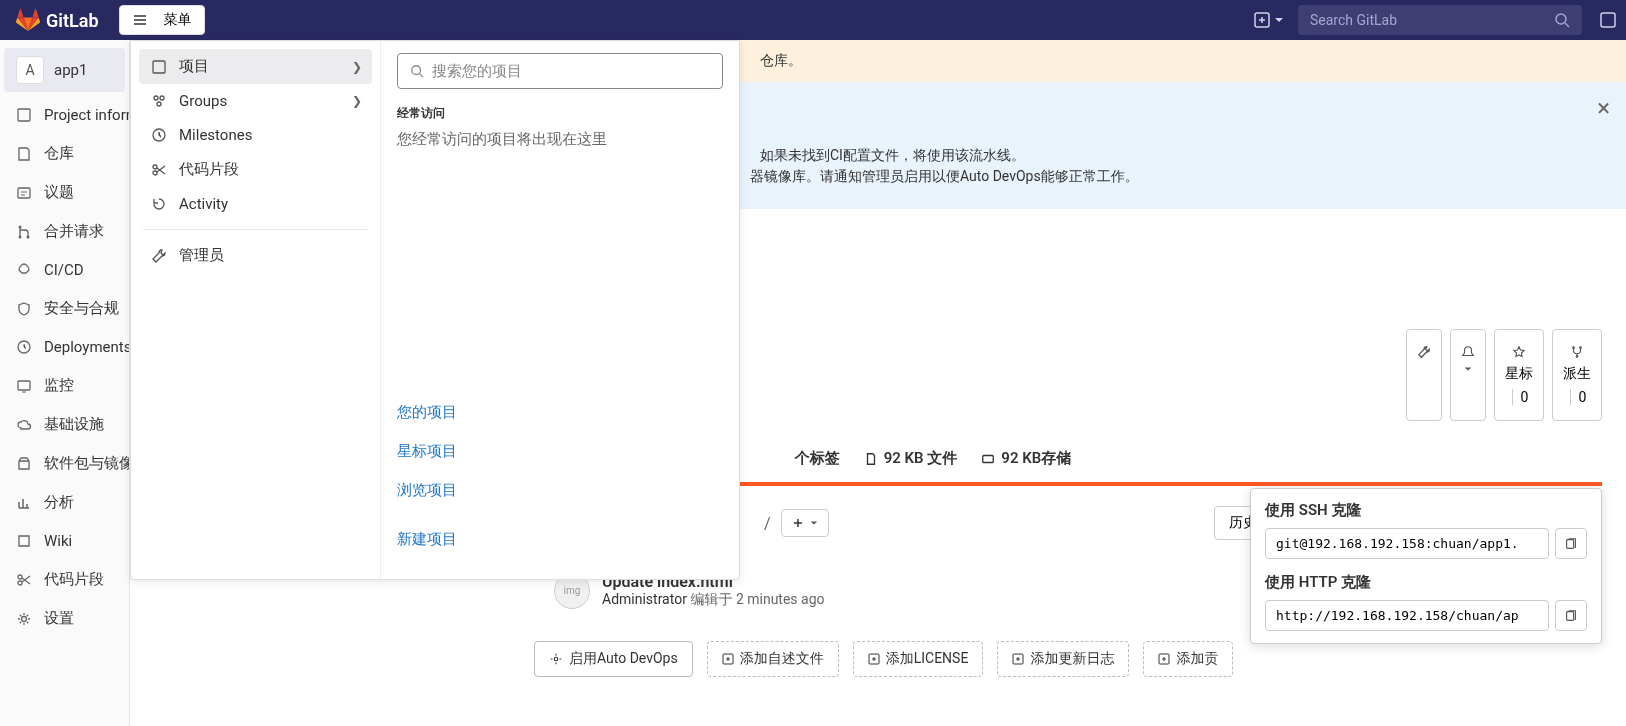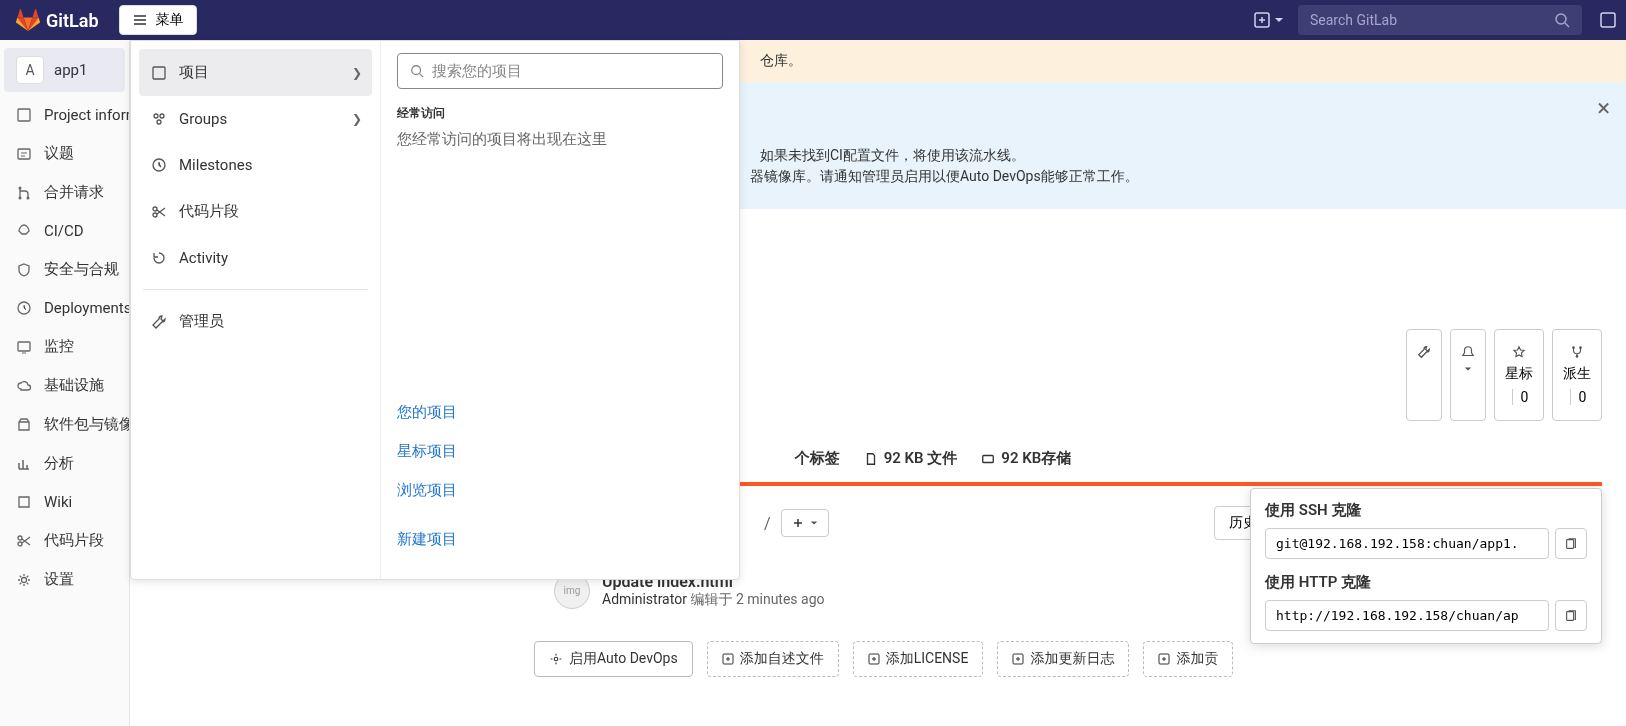--- a/index.html
+++ b/index.html
@@ -3,41 +3,41 @@
 <meta charset="utf-8">
 <style>
 * { margin: 0; padding: 0; box-sizing: border-box; font-family: -apple-system, BlinkMacSystemFont, "Segoe UI", Roboto, sans-serif; }
 body { background: #fff; width: 1626px; height: 726px; overflow: hidden; position: relative; }
 
 
 .header { background: #292961; height: 40px; display: flex; align-items: center; padding: 0 8px; color: #fff; }
 .logo { display: flex; align-items: center; gap: 6px; padding: 0 8px; }
 .logo-icon { width: 24px; height: 24px; }
 .logo-text { font-weight: 600; font-size: 18px; color: #fff; }
-.menu-btn { background: #fff; border: 1px solid #ddd; border-radius: 4px; padding: 5px 12px; margin-left: 12px; display: flex; align-items: center; gap: 8px; font-size: 14px; cursor: pointer; }
+.menu-btn { background: #fff; border: 1px solid #ddd; border-radius: 4px; padding: 5px 12px; margin-left: 12px; display: flex; align-items: center; gap: 16px; font-size: 14px; cursor: pointer; }
 .header-spacer { flex: 1; }
 .header-right { display: flex; align-items: center; gap: 8px; }
 .plus-btn { display: flex; align-items: center; gap: 4px; padding: 4px 6px; border-radius: 4px; cursor: pointer; color: #d1d1f0; }
 .search-box { background: #3e3e74; border: none; border-radius: 4px; padding: 7px 12px; width: 284px; color: #fff; font-size: 14px; display: flex; align-items: center; gap: 8px; }
 .search-box input { background: transparent; border: none; color: #a5a5d0; flex: 1; outline: none; font-size: 14px; }
 .search-box input::placeholder { color: #a5a5d0; }
 .search-icon { color: #a5a5d0; }
 
 
 .sidebar { position: absolute; left: 0; top: 40px; width: 130px; height: calc(100% - 40px); background: #fafafa; border-right: 1px solid #e5e5e5; padding-top: 4px; overflow: hidden; }
 .sidebar-project { display: flex; align-items: center; gap: 10px; padding: 8px 12px; margin: 4px; background: #e9e9f2; border-radius: 4px; }
 .proj-avatar { width: 28px; height: 28px; background: #fff; border: 1px solid #ddd; border-radius: 4px; display: flex; align-items: center; justify-content: center; font-size: 14px; color: #555; }
 .proj-name { font-size: 15px; color: #333; }
 .sidebar-item { display: flex; align-items: center; gap: 12px; padding: 10px 16px; font-size: 15px; color: #333; cursor: pointer; white-space: nowrap; }
 .sidebar-item svg { flex-shrink: 0; }
 
 
 .dropdown { position: absolute; left: 130px; top: 40px; width: 610px; height: 540px; background: #fff; border: 1px solid #ddd; border-radius: 0 0 4px 4px; box-shadow: 0 2px 8px rgba(0,0,0,0.1); display: flex; z-index: 100; }
 .dropdown-left { width: 250px; padding: 8px; border-right: 1px solid #eee; display: flex; flex-direction: column; }
-.dd-item { display: flex; align-items: center; gap: 12px; padding: 14px 12px; font-size: 15px; color: #333; border-radius: 4px; cursor: pointer; position: relative; }
+.dd-item { display: flex; align-items: center; gap: 12px; padding: 8px 12px; font-size: 15px; color: #333; border-radius: 4px; cursor: pointer; position: relative; }
 .dd-item.active { background: #ececef; }
 .dd-item .chev { position: absolute; right: 10px; color: #666; font-size: 12px; }
 .dd-divider { height: 1px; background: #e5e5e5; margin: 8px 4px; }
 .dropdown-right { flex: 1; padding: 12px 16px; display: flex; flex-direction: column; }
 .dd-search { display: flex; align-items: center; gap: 8px; border: 1px solid #888; border-radius: 4px; padding: 8px 12px; margin-bottom: 16px; }
 .dd-search input { border: none; outline: none; flex: 1; font-size: 15px; }
 .dd-search input::placeholder { color: #888; }
 .dd-heading { font-size: 12px; font-weight: 600; color: #333; margin-bottom: 8px; }
 .dd-text { font-size: 15px; color: #666; }
 .dd-bottom-links { margin-top: auto; padding-bottom: 8px; }
@@ -133,20 +133,26 @@
 <div class="sidebar">
   <div class="sidebar-project">
     <div class="proj-avatar">A</div>
     <div class="proj-name">app1</div>
   </div>
   <div class="sidebar-item">
       <svg width="16" height="16" viewBox="0 0 16 16">
         <rect x="2" y="2" width="12" height="12" rx="1" fill="none" stroke="#666" stroke-width="1.3"></rect>
       </svg>
       <span>Project information</span>
+    </div>
+  <div class="sidebar-item">
+      <svg width="16" height="16" viewBox="0 0 16 16">
+        <path fill="none" stroke="#666" stroke-width="1.3" d="M3 2h8l2 2v10H3z"></path>
+      </svg>
+      <span>仓库</span>
     </div>
   <div class="sidebar-item">
       <svg width="16" height="16" viewBox="0 0 16 16">
         <rect x="2" y="3" width="12" height="10" rx="1" fill="none" stroke="#666" stroke-width="1.3"></rect>
         <path stroke="#666" d="M5 7h6M5 10h4"></path>
       </svg>
       <span>议题</span>
     </div>
   <div class="sidebar-item">
       <svg width="16" height="16" viewBox="0 0 16 16">

